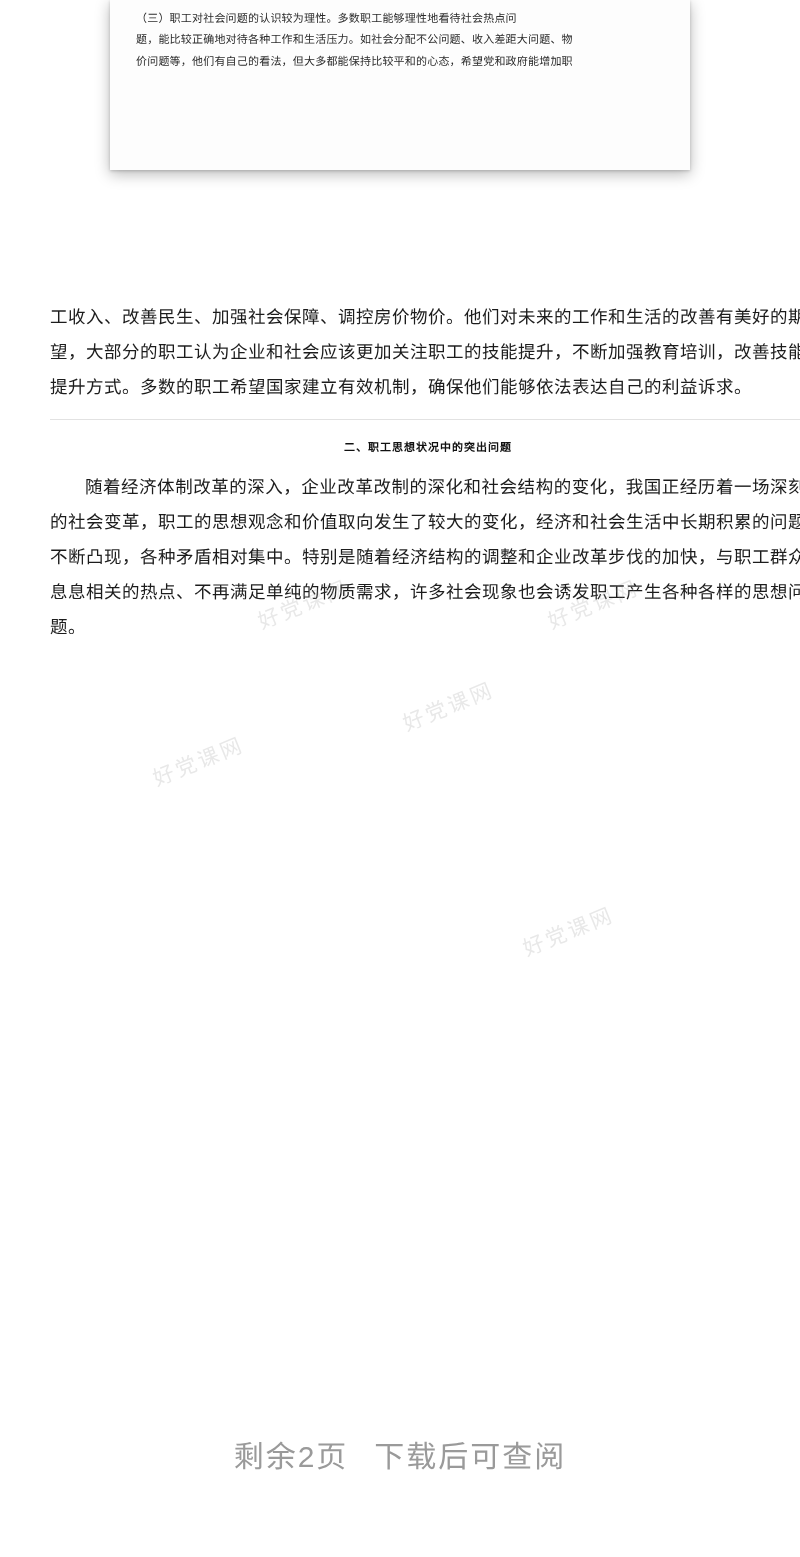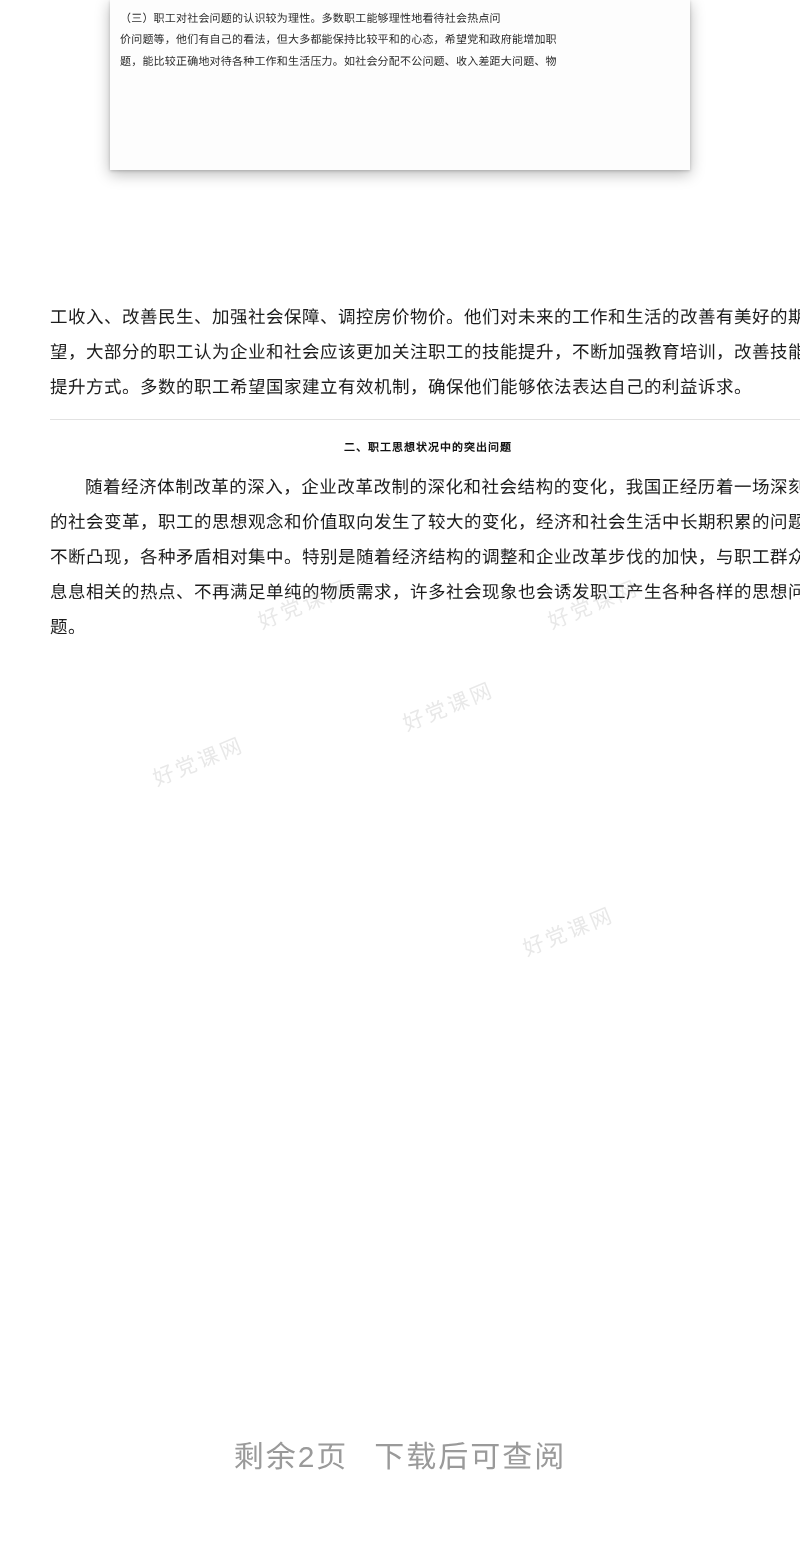--- a/index.html
+++ b/index.html
@@ -21,21 +21,21 @@
     position: absolute;
     left: 110px;
     top: 0;
     width: 580px;
     height: 170px;
     background: #fdfdfd;
     box-shadow: 0 4px 14px rgba(0,0,0,0.28), 0 1px 3px rgba(0,0,0,0.18);
     overflow: hidden;
   }
   .preview-inner {
-    padding: 8px 22px 0 10px;
+    padding: 8px 22px 0 26px;
   }
   .preview-line {
     font-size: 11px;
     line-height: 1.95;
     color: #2b2b2b;
     text-align: justify;
     letter-spacing: 0.2px;
     white-space: nowrap;
   }
   .preview-line.indent {
@@ -110,22 +110,22 @@
     letter-spacing: 2px;
   }
   .footer .gap { display: inline-block; width: 26px; }
 </style>
 </head>
 <body>
 
 <div class="preview-card">
   <div class="preview-inner">
     <div class="preview-line indent">（三）职工对社会问题的认识较为理性。多数职工能够理性地看待社会热点问</div>
+    <div class="preview-line">题，能比较正确地对待各种工作和生活压力。如社会分配不公问题、收入差距大问题、物</div>
     <div class="preview-line">价问题等，他们有自己的看法，但大多都能保持比较平和的心态，希望党和政府能增加职</div>
-    <div class="preview-line">题，能比较正确地对待各种工作和生活压力。如社会分配不公问题、收入差距大问题、物</div>
   </div>
 </div>
 
 <div class="doc">
   <p class="para">工收入、改善民生、加强社会保障、调控房价物价。他们对未来的工作和生活的改善有美好的期望，大部分的职工认为企业和社会应该更加关注职工的技能提升，不断加强教育培训，改善技能提升方式。多数的职工希望国家建立有效机制，确保他们能够依法表达自己的利益诉求。</p>
 
   <hr class="divider">
 
   <h2 class="section-title">二、职工思想状况中的突出问题</h2>
 

